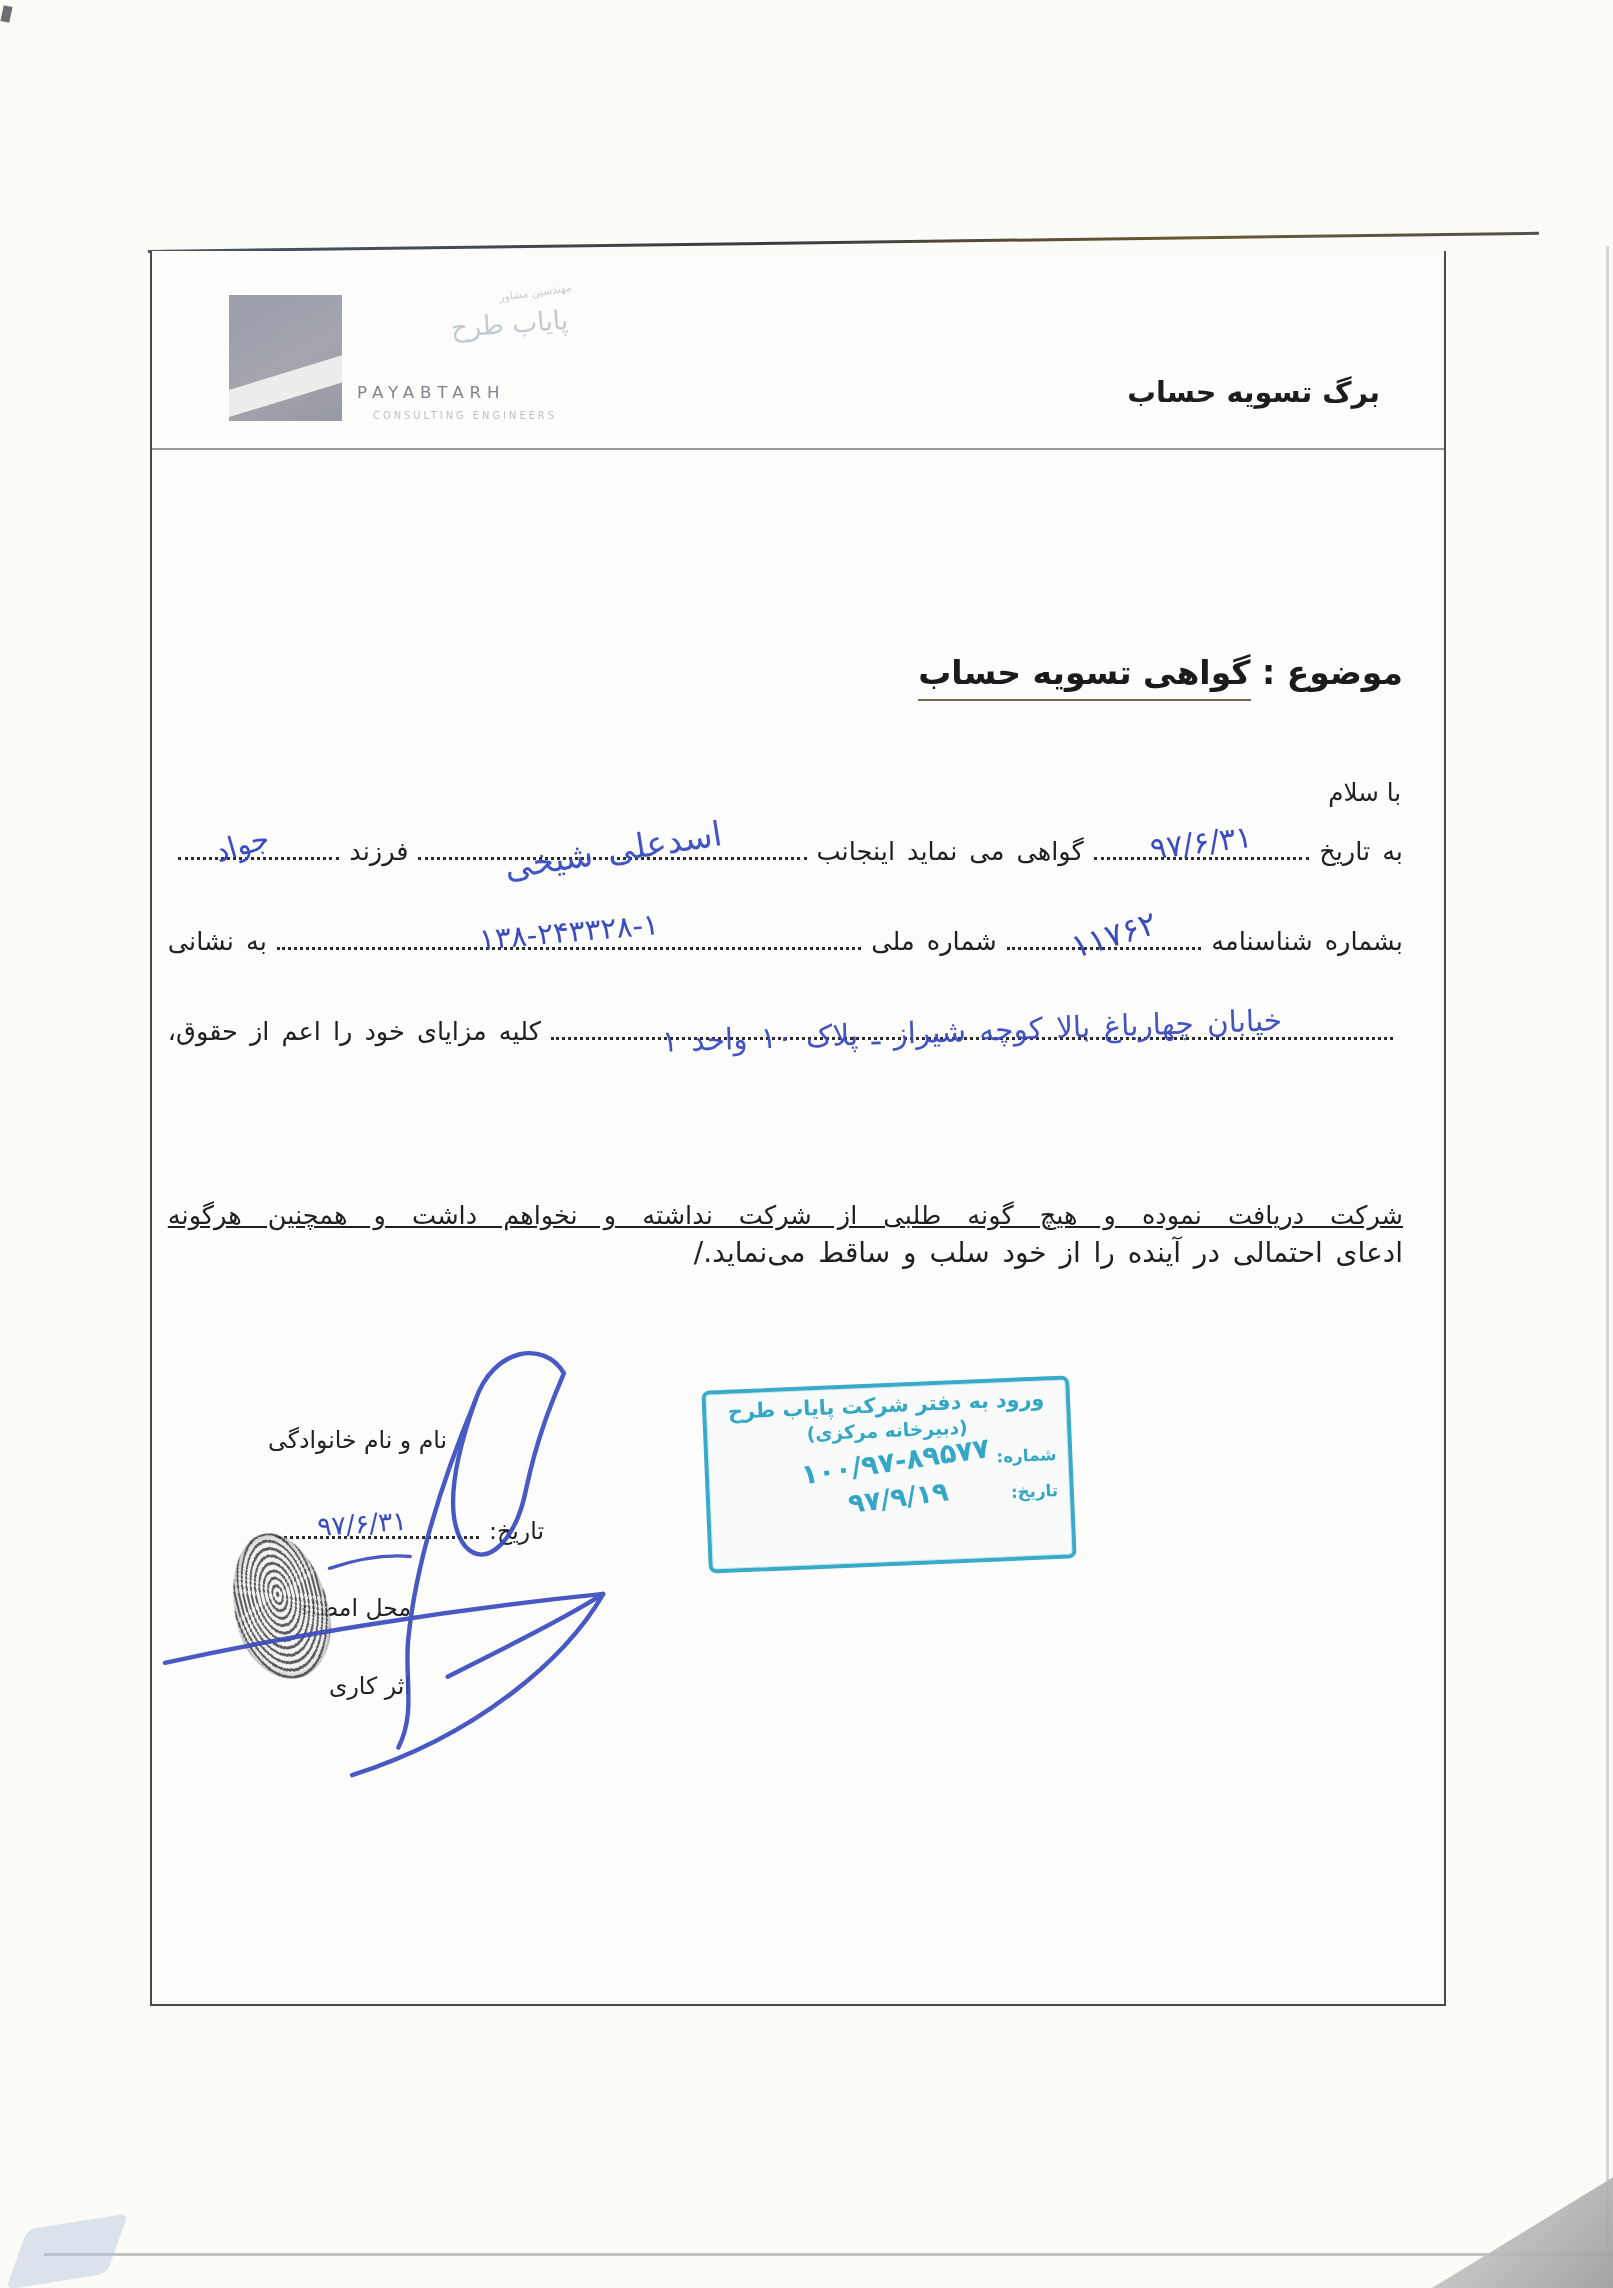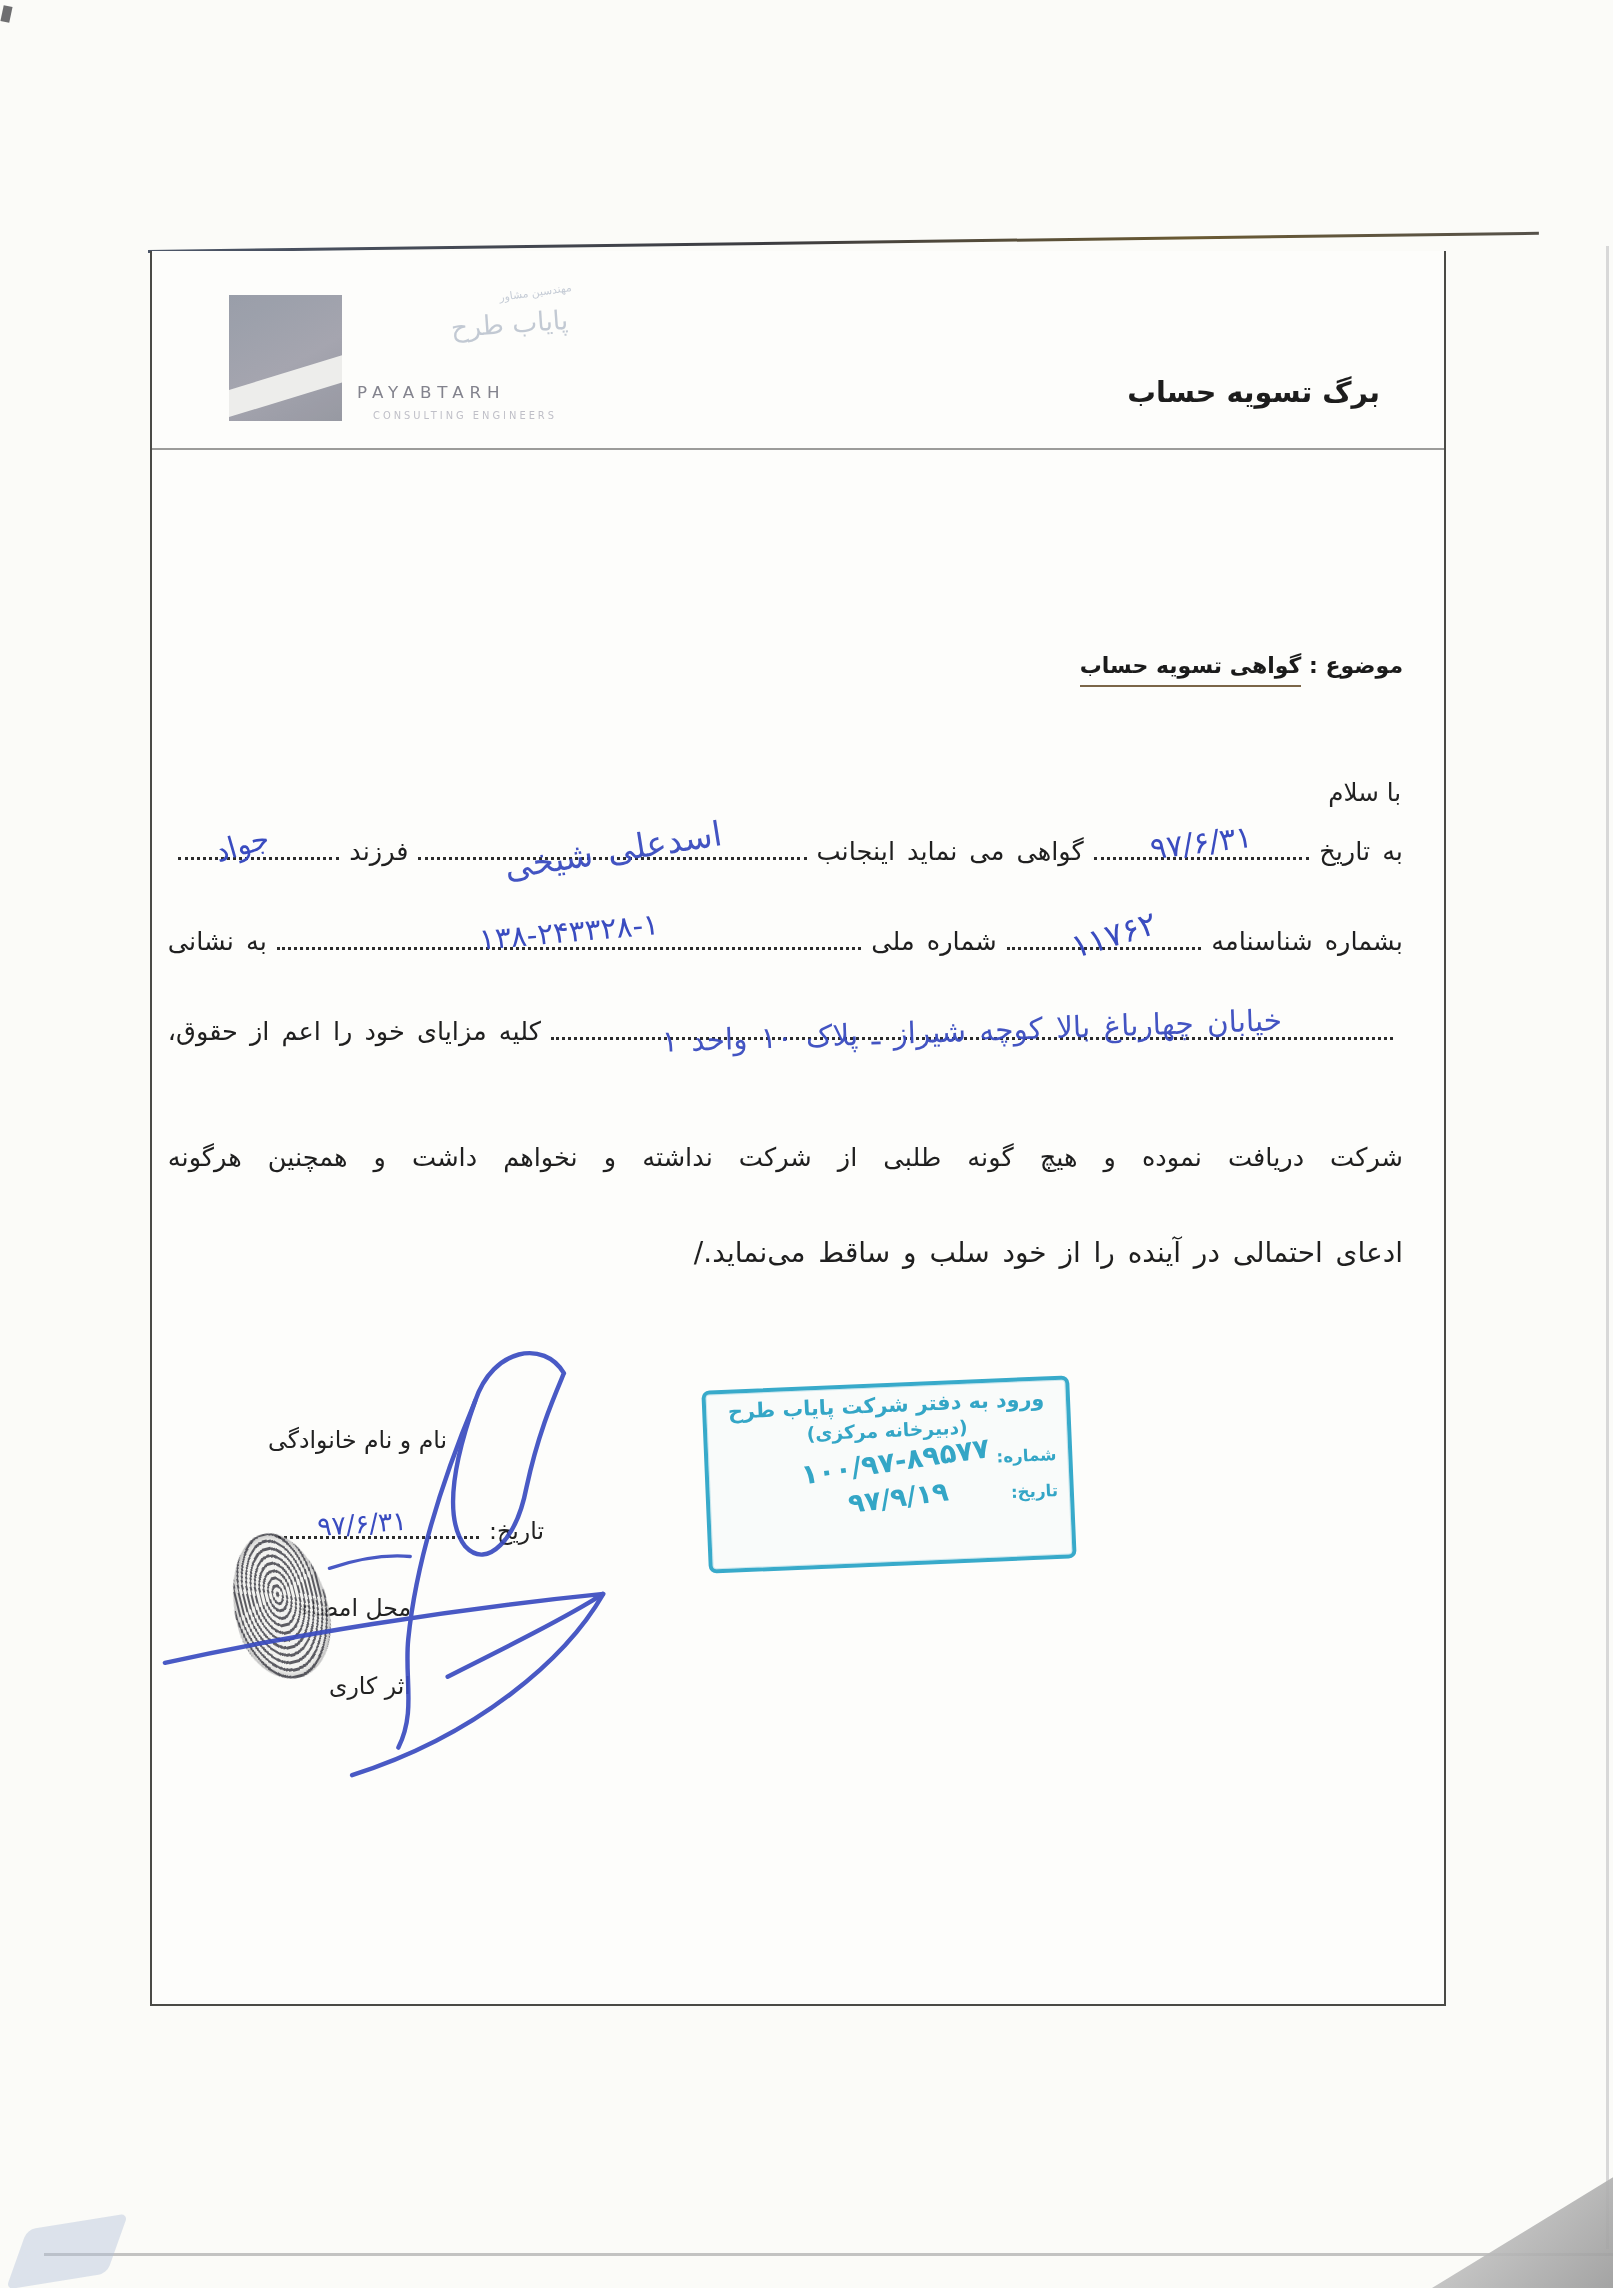--- a/index.html
+++ b/index.html
@@ -37,21 +37,21 @@
   .logo-fa { position:absolute; left:264px; top:57px; width:187px; text-align:center;
     font-size:26.6px; color:#93a0b3; opacity:.55; transform:rotate(-4deg); }
   .logo-latin { position:absolute; left:205px; top:131px; font-size:16.7px; letter-spacing:5.9px; color:#83838d; }
   .logo-latin-sub { position:absolute; left:221px; top:159px; font-size:9.9px; letter-spacing:3px; color:#b5b5bf; opacity:.85;text-align:right; }
   
   .hdr-1 { position:absolute; left:670px; top:37px; width:558px; text-align:center;
     font-size:30.5px; font-weight:bold; color:#1d1d1d; direction:rtl; }
   .hdr-2 { position:absolute; left:670px; top:124px; width:558px; text-align:right;
     font-size:28.6px; font-weight:bold; color:#1d1d1d; direction:rtl; }
   
-  .subject { position:absolute; right:41px; top:402px; direction:rtl; font-size:22px; font-weight:bold; color:#1b1b1b;margin-left:29px; }
+  .subject { position:absolute; right:41px; top:402px; direction:rtl; font-size:33px; font-weight:bold; color:#1b1b1b;margin-left:29px; }
   .subject .subj-val { border-bottom:2px solid #7b6648; padding-bottom:6.9px; }
   .salutation { position:absolute; right:43px; top:527px; direction:rtl; font-size:24.6px; color:#222; }
   
   .row { position:absolute; left:15.8px; right:41px; display:flex; direction:rtl;
     align-items:baseline; font-size:25.6px; color:#1f1f1f; white-space:nowrap; word-spacing:3.9px; }
   .jrow { position:absolute; left:15.8px; right:41px; direction:rtl; font-size:25.6px;
     color:#1f1f1f; text-align:justify; text-align-last:justify; word-spacing:3.9px; }
   .rrow { position:absolute; left:21px; right:41px; direction:rtl; font-size:28px; color:#1f1f1f; word-spacing:3.9px; }
   .dots { position:relative; border-bottom:3px dotted #2c2c2c; height:1em; margin:0 9.9px; }
   .g1 { flex-grow:1; } .g18 { flex-grow:1.8; } .g075 { flex-grow:.75; } .g3 { flex-grow:3; }
@@ -148,21 +148,21 @@
       <span>به نشانی</span>
     </div>
 
     <div class="row" style="top:763px;">
       <span class="dots g1">
         <span class="hw hw-addr">خیابان چهارباغ بالا کوچه شیراز ـ پلاک ۱۰ واحد ۱</span>
       </span>
       <span>کلیه مزایای خود را اعم از حقوق،</span>
     </div>
 
-    <div class="jrow" style="top:891px;">شرکت دریافت نموده و هیچ گونه طلبی از شرکت نداشته و نخواهم داشت و همچنین هرگونه</div>
+    <div class="jrow" style="top:949px;text-decoration:underline;">شرکت دریافت نموده و هیچ گونه طلبی از شرکت نداشته و نخواهم داشت و همچنین هرگونه</div>
     <div class="rrow" style="top:985px;">ادعای احتمالی در آینده را از خود سلب و ساقط می‌نماید./</div>
 
     <div class="sig-name">نام و نام خانوادگی</div>
     <div class="sig-date-row">
       <span>تاریخ:</span>
       <span class="dots g1">
         <span class="hw hw-date2">۹۷/۶/۳۱</span>
       </span>
     </div>
     <div class="sig-place">محل امضاء</div>

